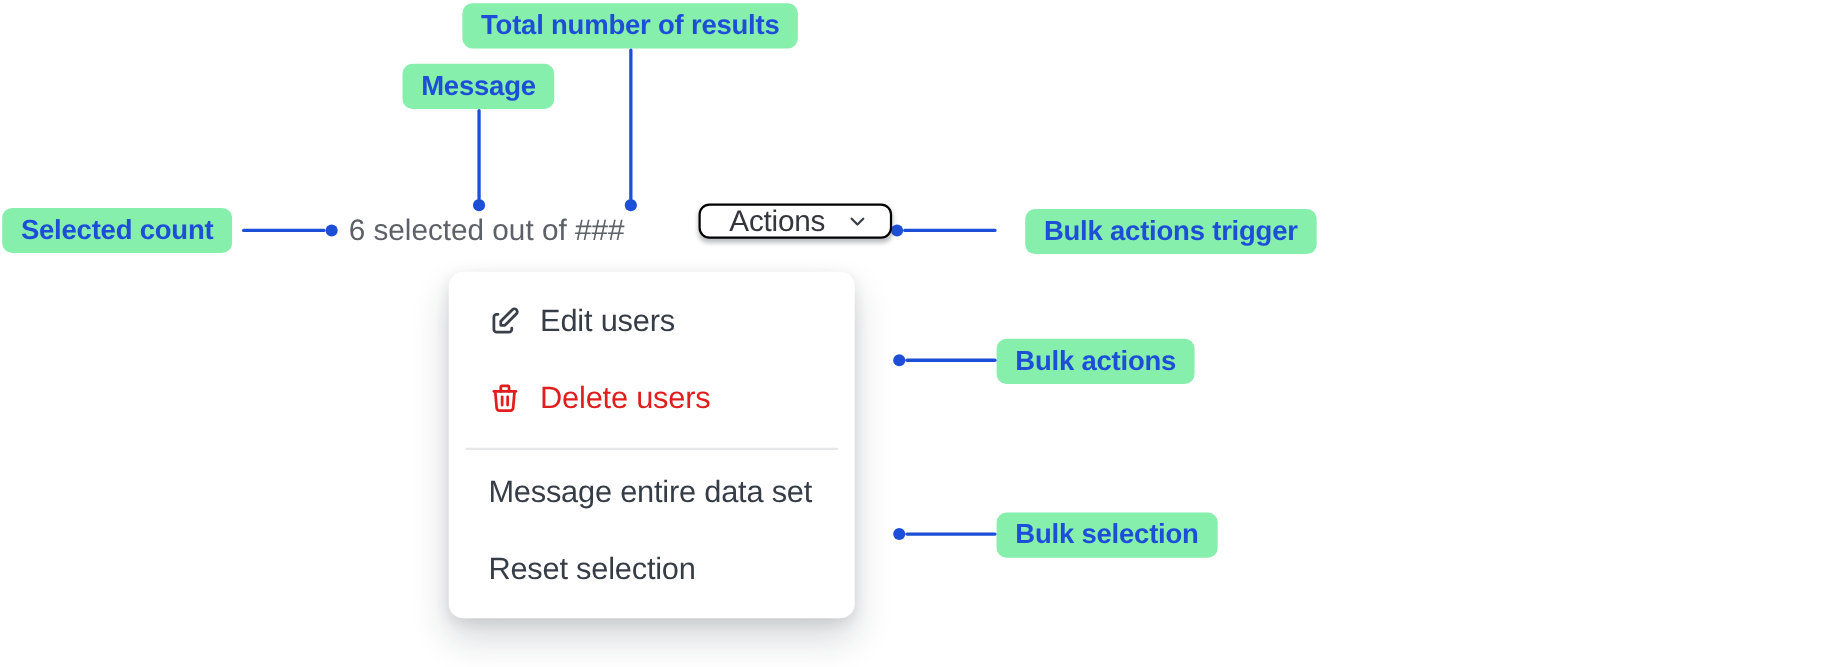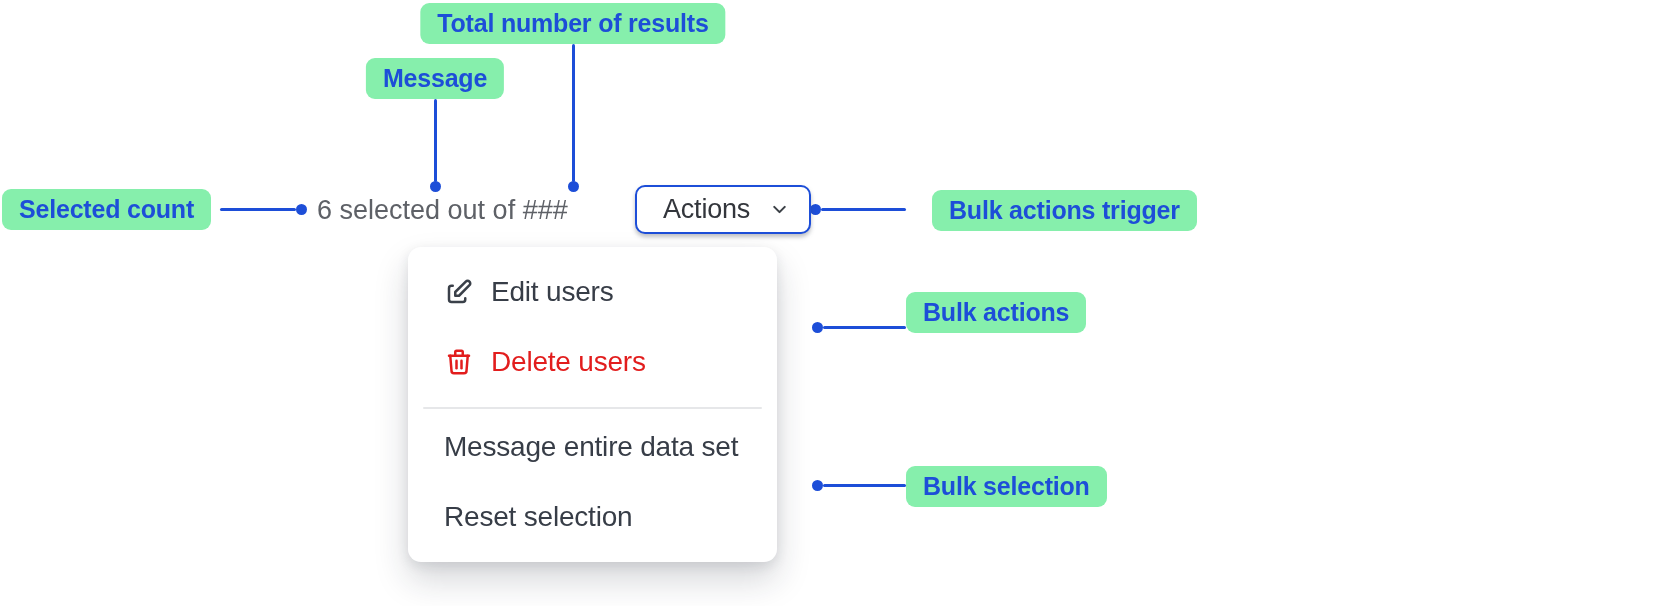--- a/index.html
+++ b/index.html
@@ -25,22 +25,22 @@
   .dot   { position: absolute; width: 11px; height: 11px; border-radius: 50%; background: #1d4ed8; }
 
   
   .message {
     position: absolute; left: 317px; top: 210px; transform: translateY(-50%);
     color: #5e6167; font-size: 27px; white-space: nowrap;
   }
 
   
   .actions-btn {
-    position: absolute; left: 635px; top: 185px; width: 176px; height: 49px;
-    background: #ffffff; border: 2px solid #1d4ed8; border-radius: 10px;
+    position: absolute; left: 635px; top: 185px; width: 176px; height: 32px;
+    background: #ffffff; border: 2px solid #000000; border-radius: 10px;
     display: flex; align-items: center; justify-content: space-between;
     padding: 0 19px 0 26px; font-size: 27px; color: #33363c;
     font-family: inherit; letter-spacing: -0.2px;
     box-shadow: 0 3px 4px rgba(70, 75, 85, 0.35);
     cursor: pointer;
   }
   .actions-btn .chev { display: flex; align-items: center; color: #3b4046; }
 
   
   .menu {
@@ -63,21 +63,21 @@
 <div class="canvas">
 
   <div class="callout centered" style="left:573px; top:3px;">Total number of results</div>
 
   <div class="callout centered" style="left:435px; top:58px;">Message</div>
 
   <div class="callout" style="left:2px; top:189px;">Selected count</div>
 
   <div class="callout" style="left:906px; top:190px;margin-left:26px;">Bulk actions trigger</div>
 
-  <div class="callout" style="left:906px; top:292px;">Bulk actions</div>
+  <div class="callout" style="left:906px; top:308px;">Bulk actions</div>
 
   <div class="callout" style="left:906px; top:466px;">Bulk selection</div>
 
   <div class="vline" style="left:572px; top:44px; height:138px;"></div>
   <div class="dot" style="left:568px; top:181px;"></div>
 
   <div class="vline" style="left:434px; top:99px; height:83px;"></div>
   <div class="dot" style="left:430px; top:181px;"></div>
 
   <div class="hline" style="left:220px; top:208px; width:76px;"></div>

